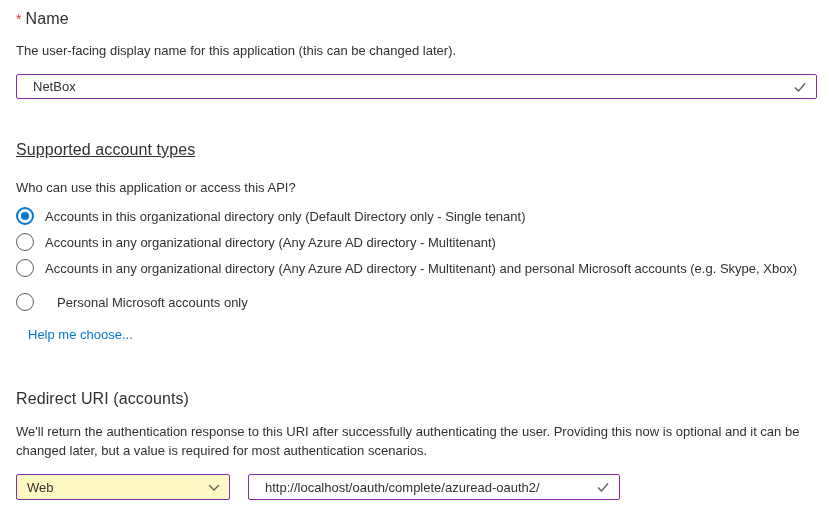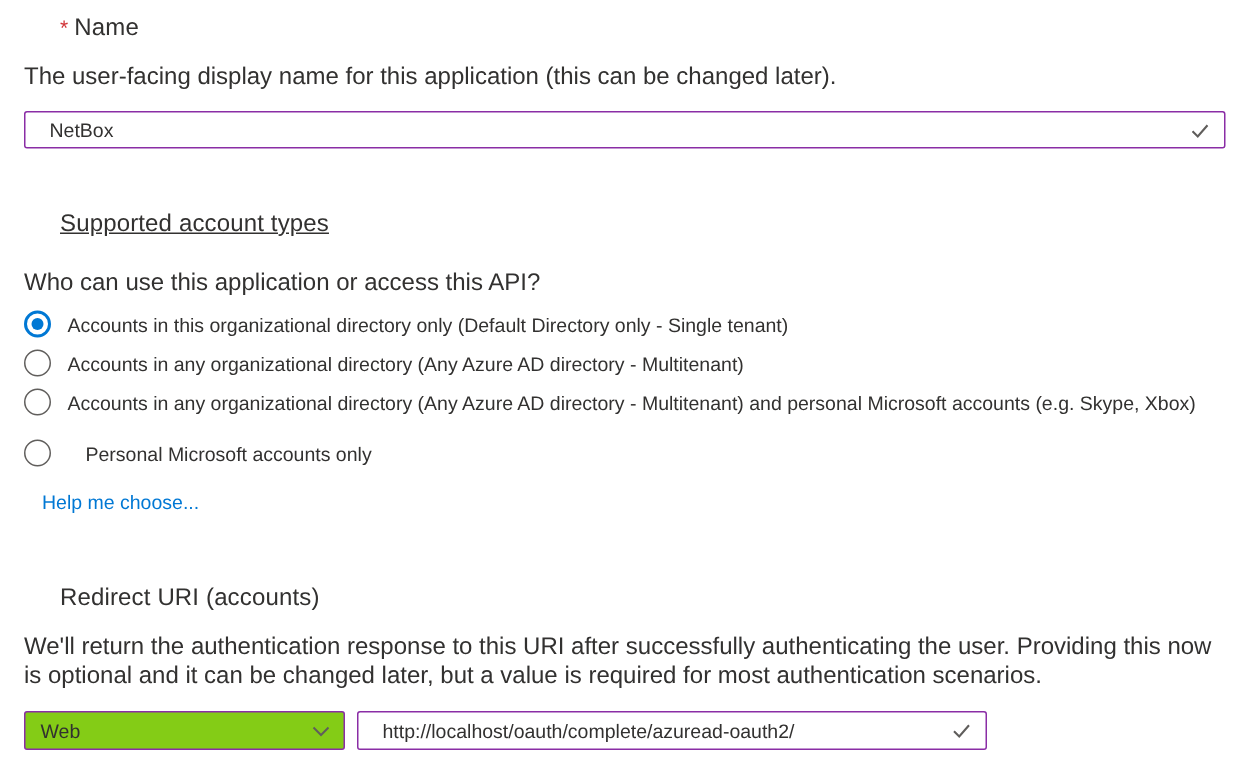--- a/index.html
+++ b/index.html
@@ -17,31 +17,30 @@
     width: 829px;
     height: 516px;
   }
   .section-title {
     position: absolute;
     left: 16px;
     font-size: 16px;
     font-weight: 400;
     color: #323130;
     letter-spacing: 0.1px;
-    margin-left: 24px;
   }
   .required-marker {
     color: #d13438;
     font-size: 14px;
     margin-right: 4px;
   }
   .body-text {
     position: absolute;
     left: 16px;
-    font-size: 16px;
+    font-size: 13px;
     color: #323130;
   }
   .text-input {
     position: absolute;
     display: flex;
     align-items: center;
     border: 1.5px solid #8a2da5;
     border-radius: 2px;
     background: #fff;
     height: 25px;
@@ -97,21 +96,21 @@
     color: #0078d4;
     text-decoration: none;
     cursor: pointer;
   }
   .select-box {
     position: absolute;
     display: flex;
     align-items: center;
     border: 1.5px solid #8a2da5;
     border-radius: 2px;
-    background: #84cc16;
+    background: #fef9c3;
     height: 26px;
     padding: 0 8px 0 10px;
     cursor: pointer;
   }
   .select-box .value {
     flex: 1;
     font-size: 13px;
     color: #323130;
   }
   .chevron-icon { flex: 0 0 auto; display: flex; }
@@ -163,21 +162,21 @@
 
   <div class="select-box" style="top:474px; left:16px; width:214px;">
     <span class="value">Web</span>
     <span class="chevron-icon">
       <svg width="14" height="14" viewBox="0 0 14 14">
           <polyline points="2,5 7,10 12,5" fill="none" stroke="#605e5c" stroke-width="1.3"></polyline>
         </svg>
     </span>
   </div>
 
-  <div class="text-input" style="top:474px; left:238px; width:420px; height:26px;">
+  <div class="text-input" style="top:474px; left:248px; width:372px; height:26px;">
     <span class="value">http://localhost/oauth/complete/azuread-oauth2/</span>
     <span class="check-icon">
       <svg width="16" height="16" viewBox="0 0 16 16">
           <polyline points="3,8.5 6.5,12 13,4.5" fill="none" stroke="#605e5c" stroke-width="1.4"></polyline>
         </svg>
     </span>
   </div>
 
 </div>
 

